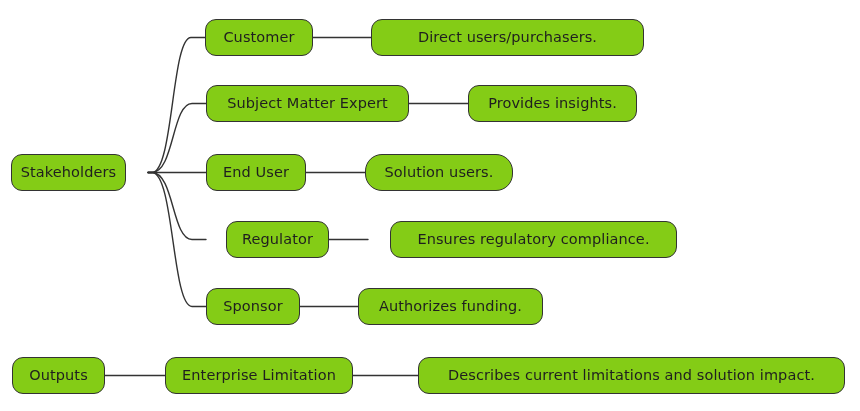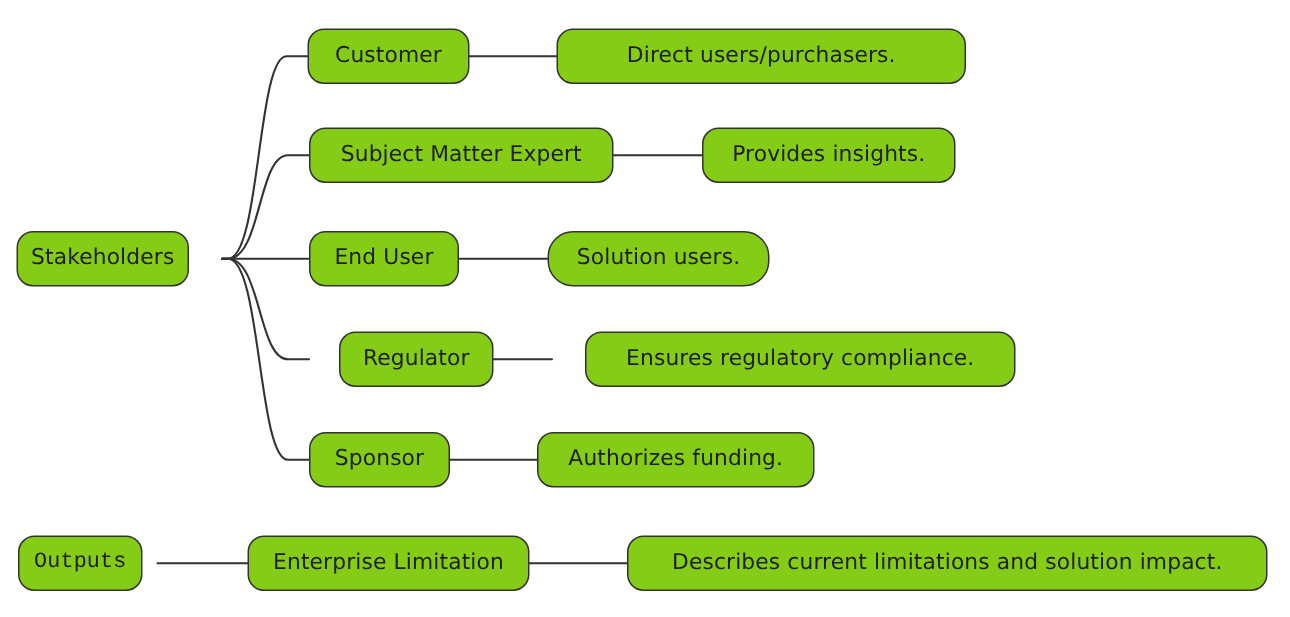--- a/index.html
+++ b/index.html
@@ -61,21 +61,21 @@
       <path d="M 309 239.5 L 368 239.5" fill="none" stroke="#333333" stroke-width="1.4" stroke-linecap="round"></path>
       <path d="M 148 172.5 L 152 172.5 C 174 172.5, 172 306.5, 192 306.5 L 206 306.5" fill="none" stroke="#333333" stroke-width="1.4" stroke-linecap="round"></path>
       <path d="M 300 306.5 L 358 306.5" fill="none" stroke="#333333" stroke-width="1.4" stroke-linecap="round"></path>
       <path d="M 105 375.5 L 165 375.5" fill="none" stroke="#333333" stroke-width="1.4" stroke-linecap="round"></path>
       <path d="M 353 375.5 L 418 375.5" fill="none" stroke="#333333" stroke-width="1.4" stroke-linecap="round"></path>
     </svg>
   <div id="node-layer">
       <div class="node" style="left: 11px; top: 154px; width: 115px; height: 37px;">
         <span class="node-label">Stakeholders</span>
       </div>
-      <div class="node" style="left: 12px; top: 357px; width: 83px; height: 37px; font-family: Liberation Mono, monospace;">
+      <div class="node" style="left: 12px; top: 357px; width: 93px; height: 37px;">
         <span class="node-label">Outputs</span>
       </div>
       <div class="node" style="left: 205px; top: 19px; width: 108px; height: 37px;">
         <span class="node-label">Customer</span>
       </div>
       <div class="node" style="left: 371px; top: 19px; width: 273px; height: 37px;">
         <span class="node-label">Direct users/purchasers.</span>
       </div>
       <div class="node" style="left: 206px; top: 85px; width: 203px; height: 37px;">
         <span class="node-label">Subject Matter Expert</span>

